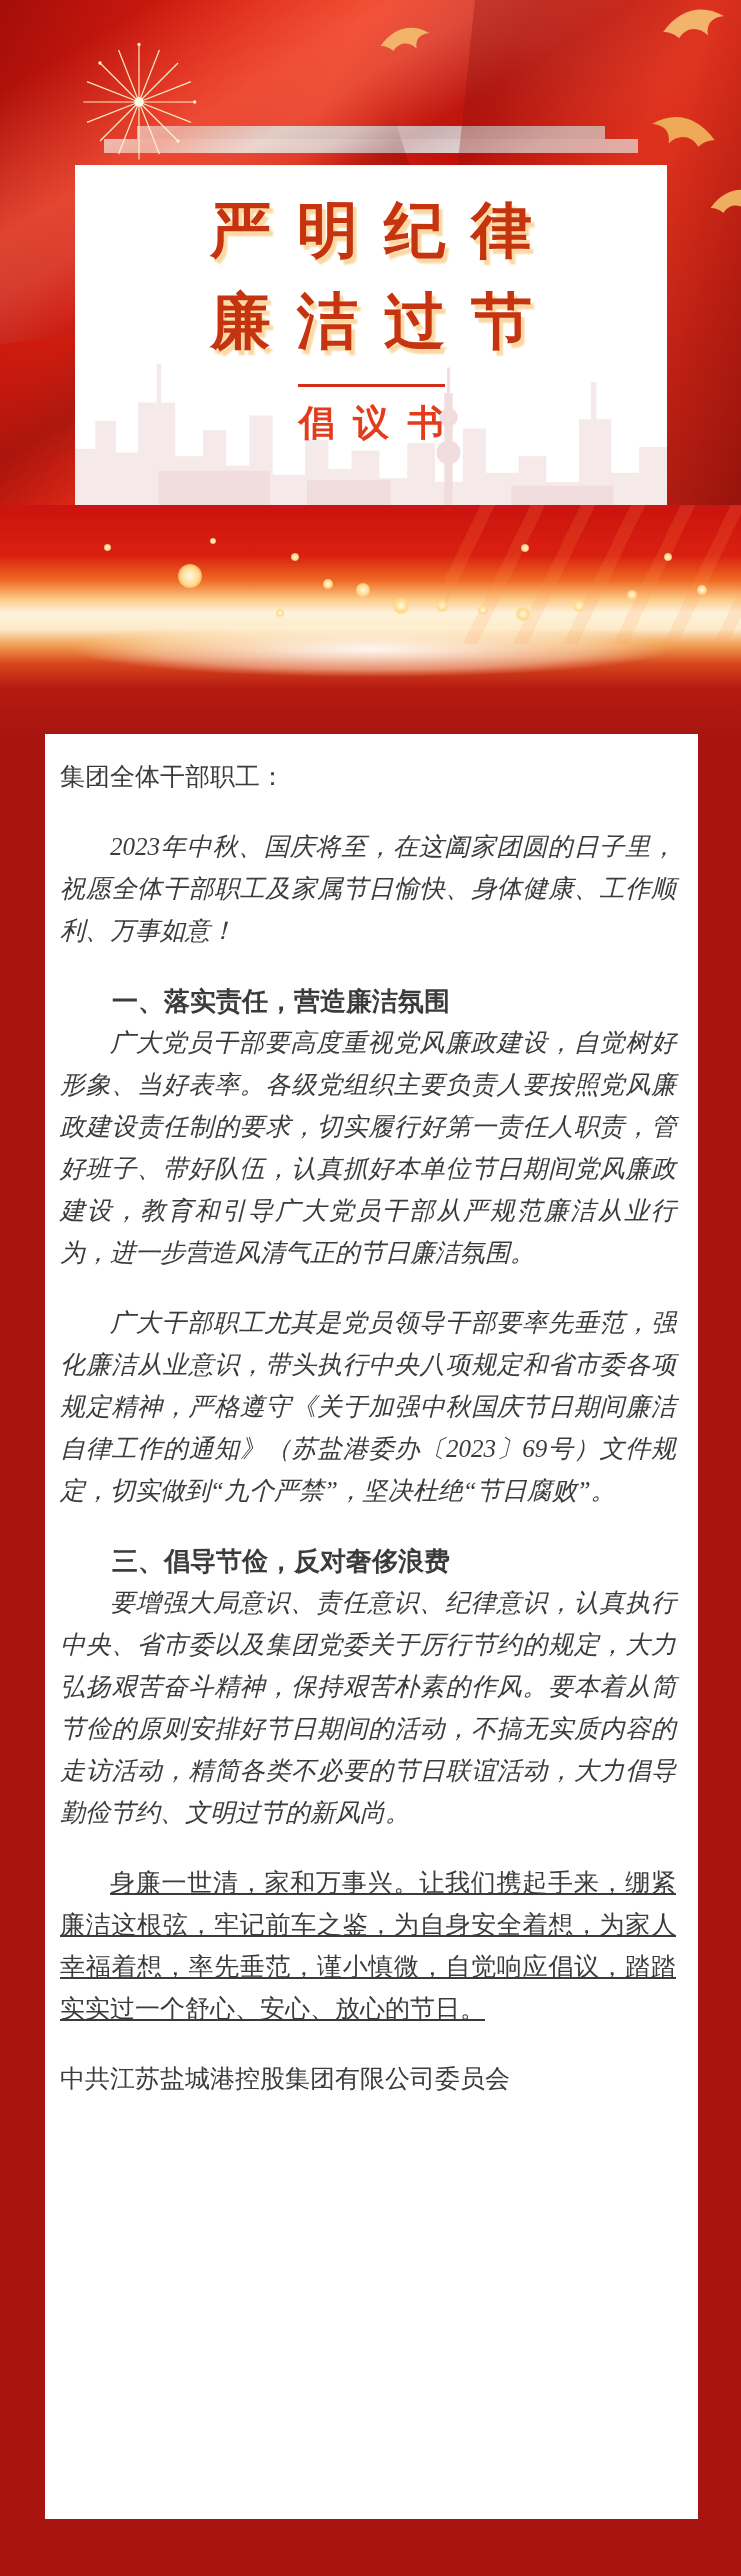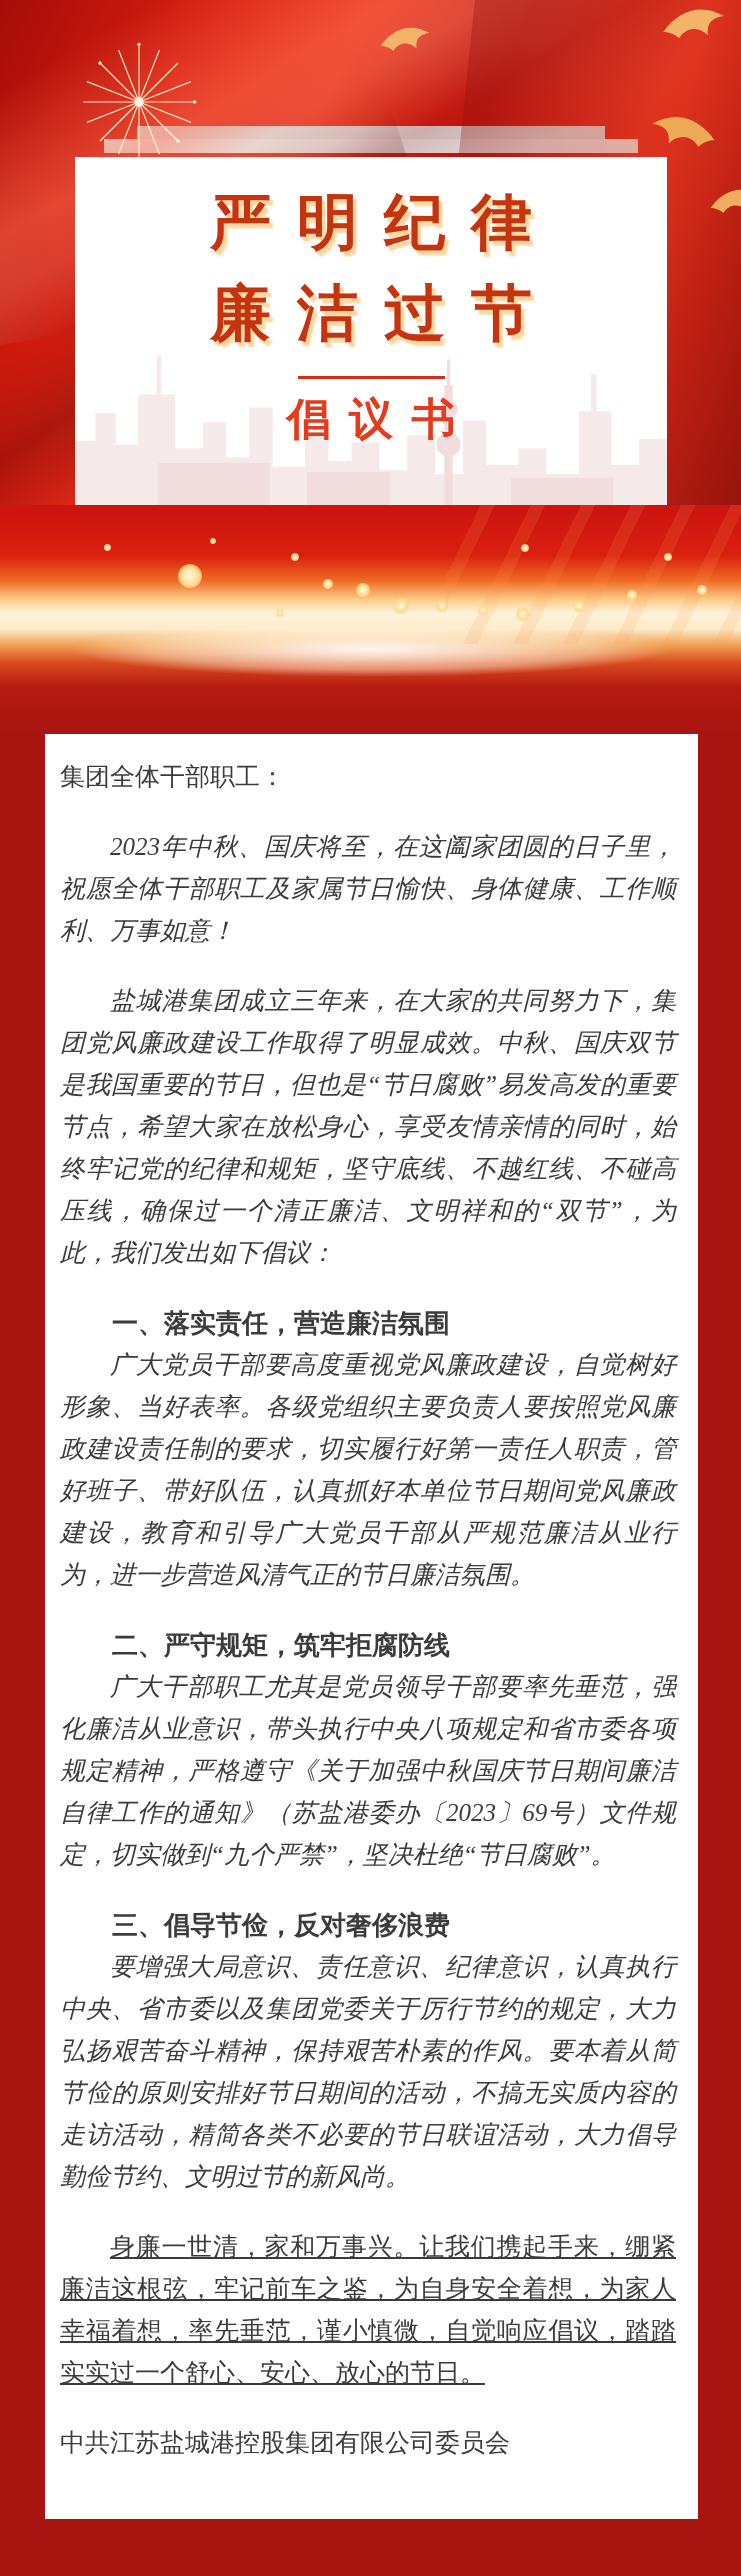--- a/index.html
+++ b/index.html
@@ -18,30 +18,30 @@
   .fold3{position:absolute;top:167px;left:-74px;width:519px;height:297px;transform:rotate(-18deg);
     background:linear-gradient(165deg,transparent 35%,rgba(90,4,4,0.35) 55%,transparent 75%);}
 
   .firework{position:absolute;left:74px;top:37px;}
   .dove{position:absolute;}
 
   
   .step{margin:0 auto;}
   .step-top{width:468px;height:13px;background:#d8d8d8;margin-top:126px;}
   .step-mid{width:534px;height:14px;background:#e4e4e4;}
-  .title-panel{position:relative;width:592px;height:354px;margin:4px auto;background:#ffffff;overflow:hidden;}
+  .title-panel{position:relative;width:592px;height:354px;margin:12px auto;background:#ffffff;overflow:hidden;}
   .skyline{position:absolute;left:0;bottom:0;width:592px;height:159px;}
   .t-line{position:relative;text-align:center;font-family:"Liberation Sans","DejaVu Sans",sans-serif;
     font-weight:900;font-size:61px;line-height:1;color:#c5330f;letter-spacing:26px;padding-left:26px;
     text-shadow:3.7px 4.6px 1.9px #fbd8a1;}
   .t-line1{padding-top:35px;}
   .t-line2{margin-top:30px;}
   .t-divider{position:relative;width:147px;height:2.8px;background:#d0301a;margin:32px auto 0 auto;}
   .t-sub{position:relative;text-align:center;font-family:"Liberation Sans","DejaVu Sans",sans-serif;
-    font-weight:700;font-size:44px;line-height:1;color:#e43b1c;letter-spacing:18.5px;padding-left:18.5px;margin-top:18.5px;}
+    font-weight:700;font-size:36px;line-height:1;color:#e43b1c;letter-spacing:18.5px;padding-left:18.5px;margin-top:18.5px;}
 
   
   .glow-band{position:absolute;left:0;top:505px;width:742px;height:229px;overflow:hidden;
     background:
       radial-gradient(ellipse 399px 37px at 50% 63%, rgba(255,255,255,0.92), rgba(255,244,214,0.45) 55%, transparent 75%),
       linear-gradient(to bottom,#cb1310 0%,#d9200f 22%,#ef6a24 33%,#fbc985 41%,#fdf2da 47%,#fdeccb 54%,#f2a255 61%,#d8491e 69%,#b51a10 80%,#a81511 100%);}
   .rays{position:absolute;right:0;top:0;width:297px;height:139px;opacity:.5;
     background:repeating-linear-gradient(116deg,transparent 0 32px,rgba(255,150,80,0.30) 32px 45px);}
   .dot{position:absolute;border-radius:50%;
     background:radial-gradient(circle,#fff9e6 0%,#ffd98a 55%,rgba(255,180,80,0) 100%);filter:blur(0.6px);}
@@ -166,26 +166,24 @@
     <i class="dot d12"></i>
     <i class="dot d13"></i>
     <i class="dot d14"></i>
     <i class="dot d15"></i>
     <i class="dot d16"></i>
   </div>
 
   <div class="letter-card">
     <p class="salutation">集团全体干部职工：</p>
     <p class="para">2023年中秋、国庆将至，在这阖家团圆的日子里，祝愿全体干部职工及家属节日愉快、身体健康、工作顺利、万事如意！</p>
-    <p class="para">盐城港集团成立三年来，在大家的共同努力下，集团党风廉政建设工作取得了明显成效。中秋、国庆双节是我国重要的节日，但也是“节日腐败”易发高发的重要节点，希望大家在放松身心，享受友情亲情的同时，始终牢记党的纪律和规矩，坚守底线、不越红线、不碰高压线，确保过一个清正廉洁、文明祥和的“双节”，为此，我们发出如下倡议：</p>
 
     <h3 class="sec-head">一、落实责任，营造廉洁氛围</h3>
     <p class="para">广大党员干部要高度重视党风廉政建设，自觉树好形象、当好表率。各级党组织主要负责人要按照党风廉政建设责任制的要求，切实履行好第一责任人职责，管好班子、带好队伍，认真抓好本单位节日期间党风廉政建设，教育和引导广大党员干部从严规范廉洁从业行为，进一步营造风清气正的节日廉洁氛围。</p>
 
-    <h3 class="sec-head">二、严守规矩，筑牢拒腐防线</h3>
     <p class="para">广大干部职工尤其是党员领导干部要率先垂范，强化廉洁从业意识，带头执行中央八项规定和省市委各项规定精神，严格遵守《关于加强中秋国庆节日期间廉洁自律工作的通知》（苏盐港委办〔2023〕69号）文件规定，切实做到“九个严禁”，坚决杜绝“节日腐败”。</p>
 
     <h3 class="sec-head">三、倡导节俭，反对奢侈浪费</h3>
     <p class="para">要增强大局意识、责任意识、纪律意识，认真执行中央、省市委以及集团党委关于厉行节约的规定，大力弘扬艰苦奋斗精神，保持艰苦朴素的作风。要本着从简节俭的原则安排好节日期间的活动，不搞无实质内容的走访活动，精简各类不必要的节日联谊活动，大力倡导勤俭节约、文明过节的新风尚。</p>
 
     <p class="closing">身廉一世清，家和万事兴。让我们携起手来，绷紧廉洁这根弦，牢记前车之鉴，为自身安全着想，为家人幸福着想，率先垂范，谨小慎微，自觉响应倡议，踏踏实实过一个舒心、安心、放心的节日。</p>
     <p class="sig">中共江苏盐城港控股集团有限公司委员会</p>
 
     <div class="bottom-rule"></div>
   </div>

